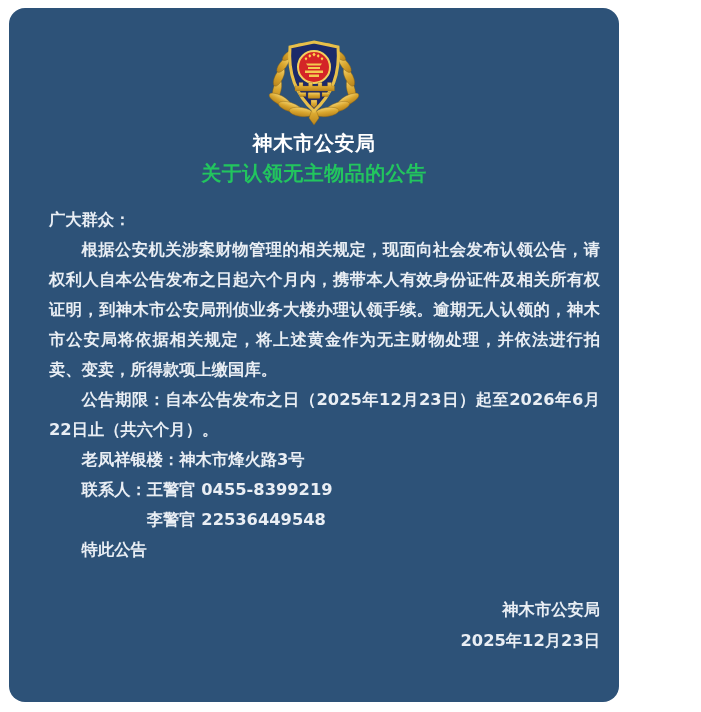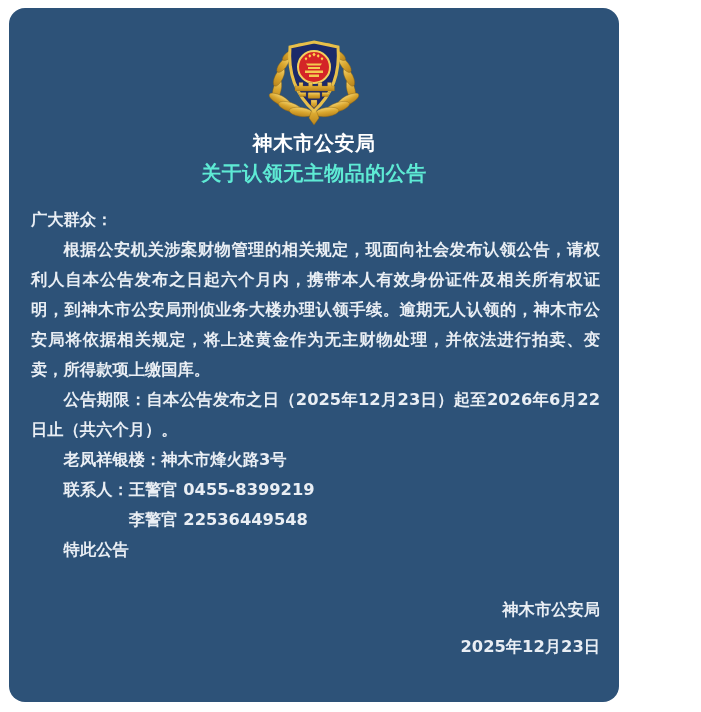--- a/index.html
+++ b/index.html
@@ -43,43 +43,43 @@
     letter-spacing: 0.5px;
     color: #ffffff;
     font-weight: bold;
   }
   h2.subtitle {
     margin: 0;
     text-align: center;
     font-size: 20px;
     line-height: 30px;
     letter-spacing: 0.5px;
-    color: #5eead4;
+    color: #22c55e;
     font-weight: bold;
   }
   .bodytext {
     margin-top: 17px;
-    padding: 0 19px 0 22px;
+    padding: 0 19px 0 40px;
     font-size: 16.3px;
     line-height: 30px;
     color: #e9eef4;
   }
   .bodytext p { margin: 0; }
   .para {
     text-indent: 2em;
     text-align: justify;
   }
   .indent { text-indent: 2em; }
   .indent2 { text-indent: 6em; }
   .sign {
     text-align: right;
     padding-right: 0;
   }
   .sign.issuer { margin-top: 30px; }
-  .sign.date { margin-top: 7px; text-align: right; }
+  .sign.date { margin-top: 1px; text-align: right; }
 </style>
 </head>
 <body>
 
 <div class="page">
   <div class="panel">
 
     <div class="badge-wrap">
       <svg viewBox="0 0 100 92" xmlns="http://www.w3.org/2000/svg" aria-hidden="true">
         <defs>

